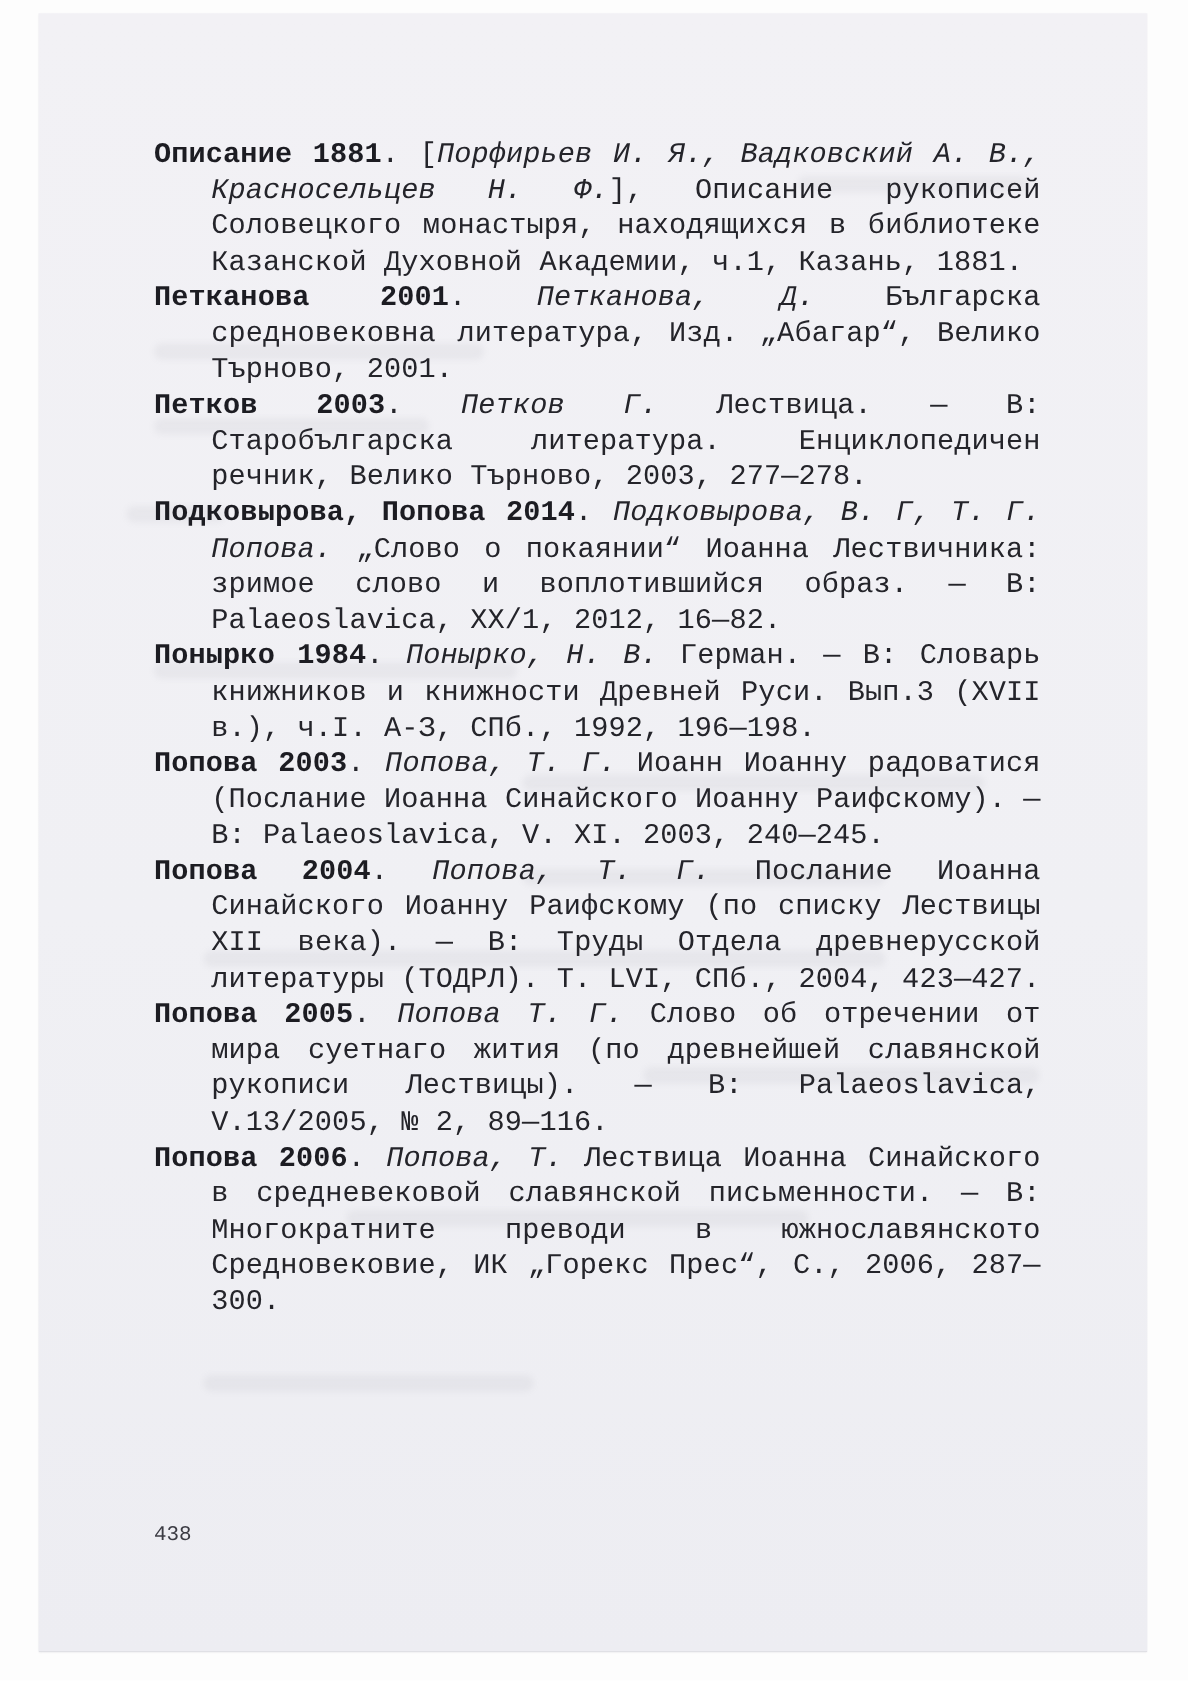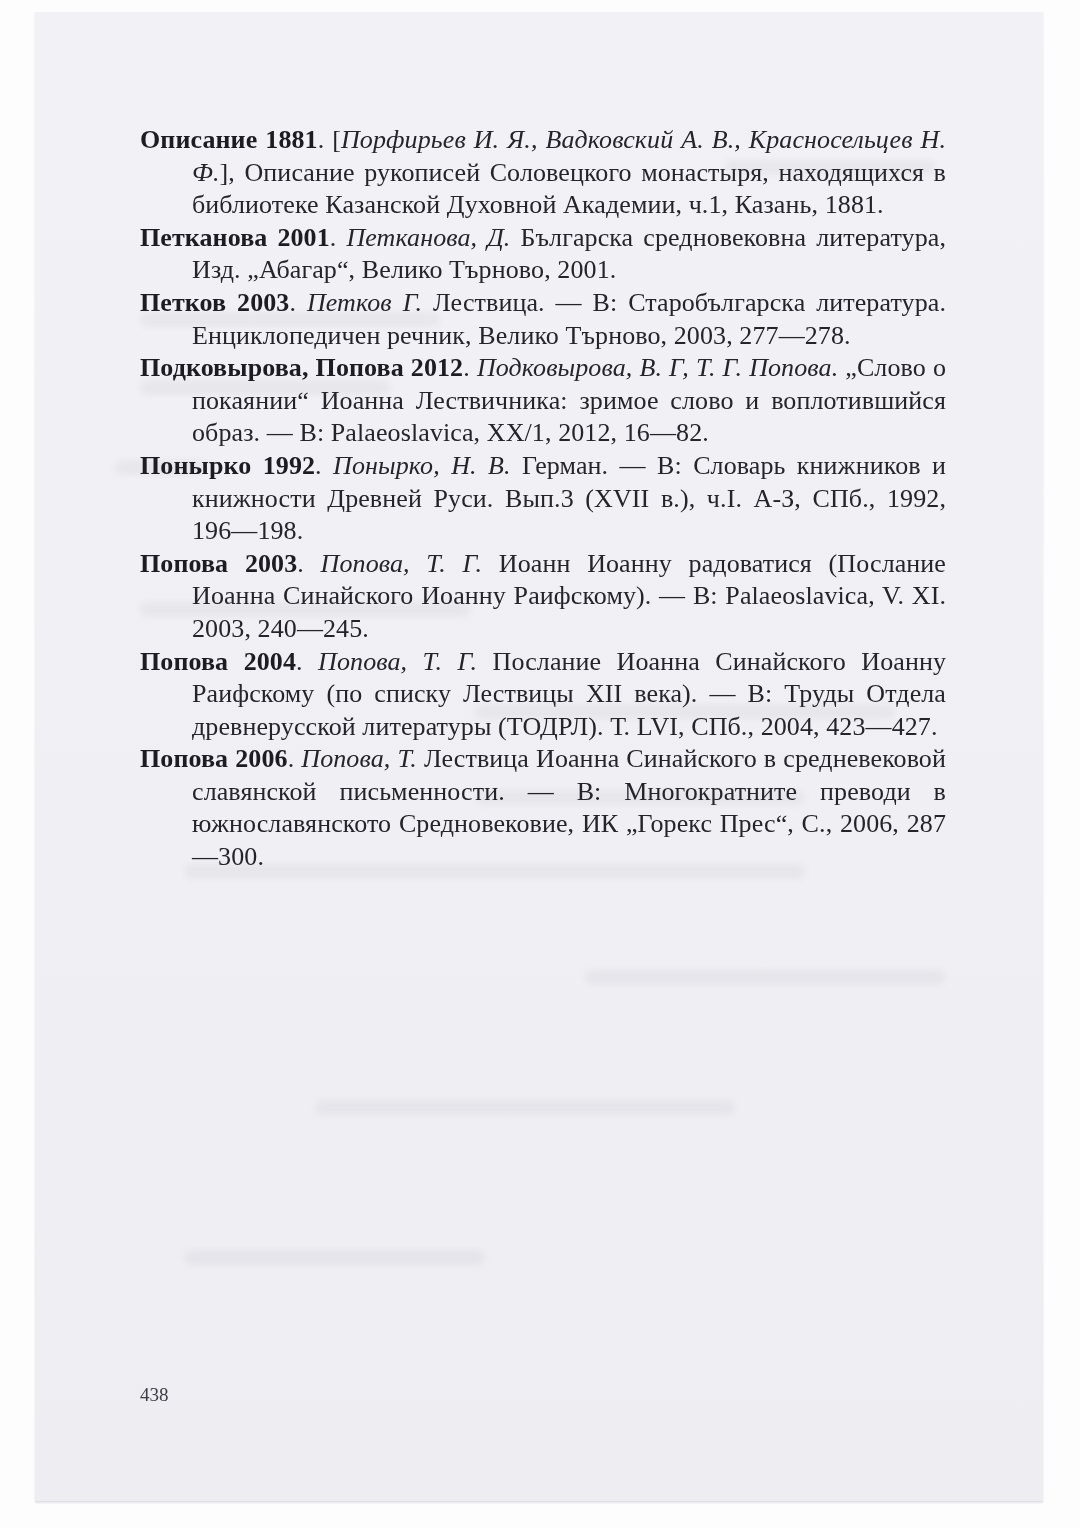--- a/index.html
+++ b/index.html
@@ -7,20 +7,21 @@
     padding: 0;
     background: #ffffff;
     font-family: "Liberation Serif", "DejaVu Serif", serif;
   }
   .stage {
     position: relative;
     width: 1080px;
     height: 1528px;
     background: #fdfdfd;
     overflow: hidden;
+    font-family: Liberation Mono, monospace;
   }
   
   .page {
     position: absolute;
     left: 35px;
     top: 12px;
     width: 1008px;
     height: 1490px;
     background: linear-gradient(180deg, #f2f1f5 0%, #f0f0f4 55%, #ededf2 100%);
     box-shadow: 0 1px 2px rgba(0,0,0,0.10), inset 0 -1px 0 rgba(0,0,0,0.05);
@@ -81,22 +82,23 @@
     <div class="artifact" style="left:440px; top:778px; width:330px;"></div>
     <div class="artifact" style="left:150px; top:852px; width:620px;"></div>
     <div class="artifact" style="left:550px; top:958px; width:360px;"></div>
     <div class="artifact" style="left:280px; top:1088px; width:420px;"></div>
     <div class="artifact" style="left:150px; top:1238px; width:300px;"></div>
 
     <div class="text-block">
         <p class="entry"><b class="ref">Описание 1881</b><span>. [</span><i class="author">Порфирьев И. Я., Вадковский А. В., Красносельцев Н. Ф.</i><span>], Описание рукописей Соловецкого монастыря, находящихся в библиотеке Казанской Духовной Академии, ч.1, Казань, 1881.</span></p>
         <p class="entry"><b class="ref">Петканова 2001</b><span>. </span><i class="author">Петканова, Д.</i><span> Българска средновековна литература, Изд. „Абагар“, Велико Търново, 2001.</span></p>
         <p class="entry"><b class="ref">Петков 2003</b><span>. </span><i class="author">Петков Г.</i><span> Лествица. — В: Старобългарска литература. Енциклопедичен речник,  Велико Търново, 2003, 277—278.</span></p>
-        <p class="entry"><b class="ref">Подковырова, Попова 2012</b><span>. </span><i class="author">Подковырова, В. Г, Т. Г. Попова.</i><span> „Слово о покаянии“ Иоанна Лествичника: зримое слово и воплотившийся образ. — В: Palaeoslavica, XX/1, 2012, 16—82.</span></p>
-        <p class="entry"><b class="ref">Понырко 1992</b><span>. </span><i class="author">Понырко, Н. В.</i><span> Герман. — В: Словарь книжников и книжности Древней Руси. Вып.3 (XVII в.), ч.I. А-З, СПб., 1992, 196—198.</span></p>
+        <p class="entry"><b class="ref">Подковырова, Попова 2014</b><span>. </span><i class="author">Подковырова, В. Г, Т. Г. Попова.</i><span> „Слово о покаянии“ Иоанна Лествичника: зримое слово и воплотившийся образ. — В: Palaeoslavica, XX/1, 2012, 16—82.</span></p>
+        <p class="entry"><b class="ref">Понырко 1984</b><span>. </span><i class="author">Понырко, Н. В.</i><span> Герман. — В: Словарь книжников и книжности Древней Руси. Вып.3 (XVII в.), ч.I. А-З, СПб., 1992, 196—198.</span></p>
         <p class="entry"><b class="ref">Попова 2003</b><span>. </span><i class="author">Попова, Т. Г.</i><span> Иоанн Иоанну радоватися (Послание Иоанна Синайского Иоанну Раифскому). — В: Palaeoslavica, V. XI. 2003, 240—245.</span></p>
         <p class="entry"><b class="ref">Попова 2004</b><span>. </span><i class="author">Попова, Т. Г.</i><span> Послание Иоанна Синайского Иоанну Раифскому (по списку Лествицы XII века). — В: Труды Отдела древнерусской литературы (ТОДРЛ). Т. LVI, СПб., 2004, 423—427.</span></p>
+        <p class="entry"><b class="ref">Попова 2005</b><span>. </span><i class="author">Попова Т. Г.</i><span> Слово об отречении от мира суетнаго жития (по древнейшей славянской рукописи Лествицы). — В: Palaeoslavica, V.13/2005, № 2, 89—116.</span></p>
         <p class="entry"><b class="ref">Попова 2006</b><span>. </span><i class="author">Попова, Т.</i><span> Лествица Иоанна Синайского в средневековой славянской письменности. — В: Многократните преводи в южнославянското Средновековие, ИК „Горекс Прес“, С., 2006, 287—300.</span></p>
       </div>
 
     <div class="page-number">438</div>
   </div>
 </div>
 
 </body></html>

